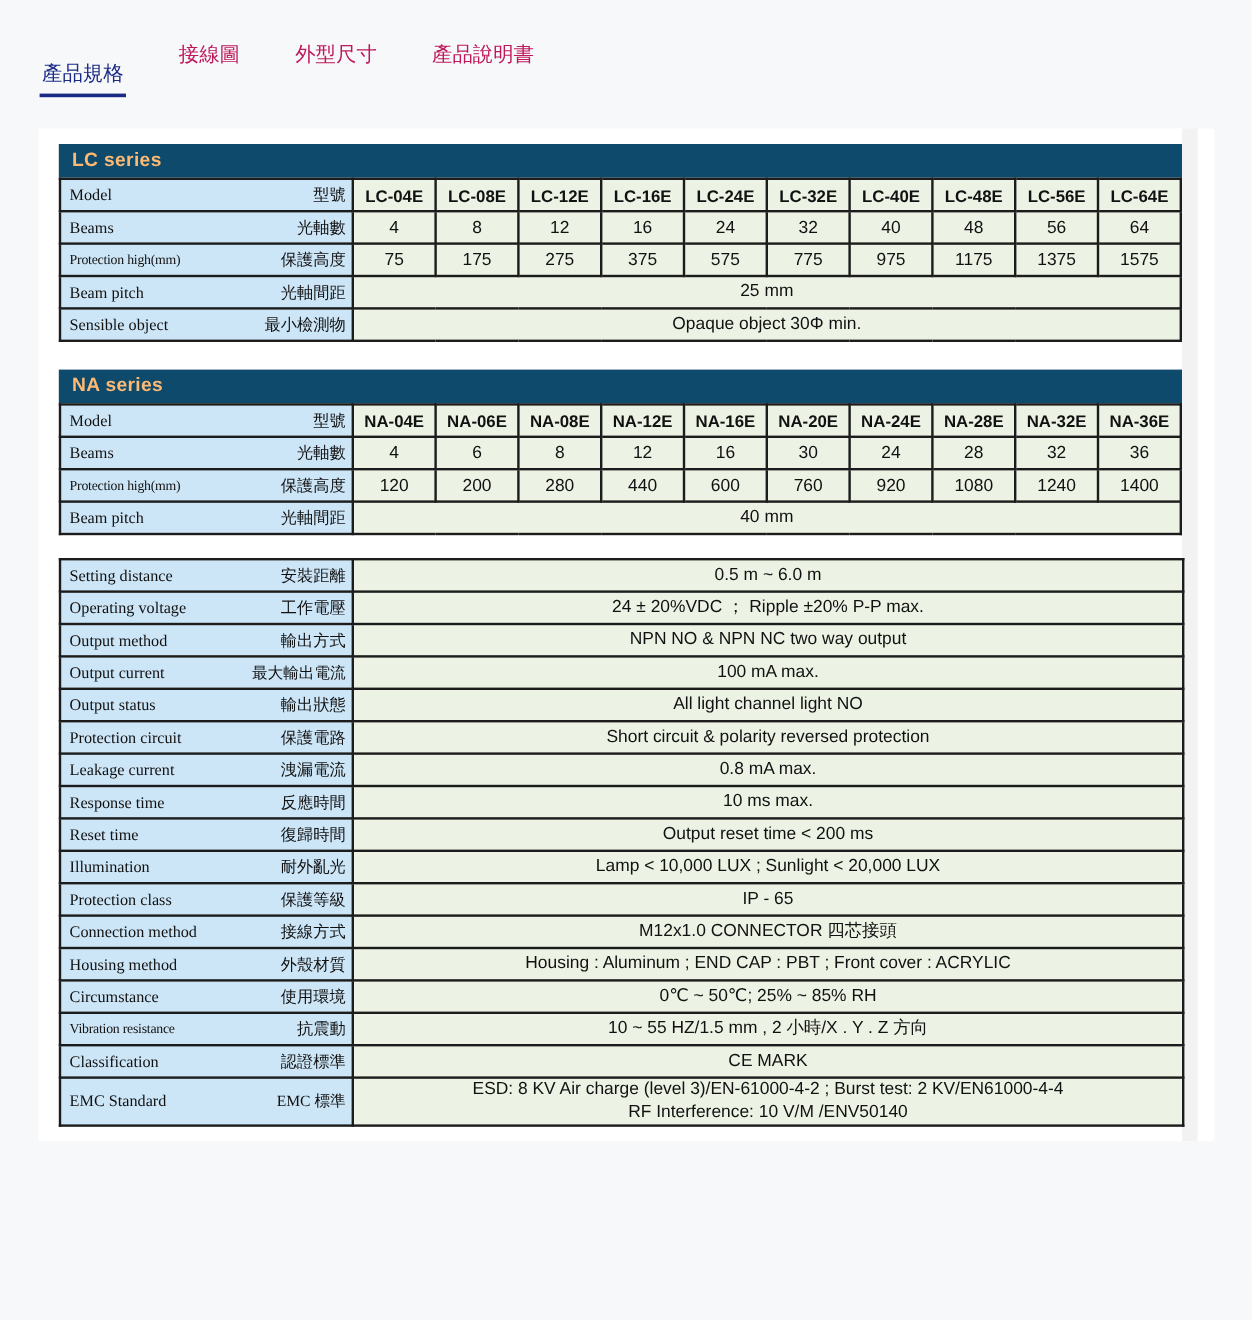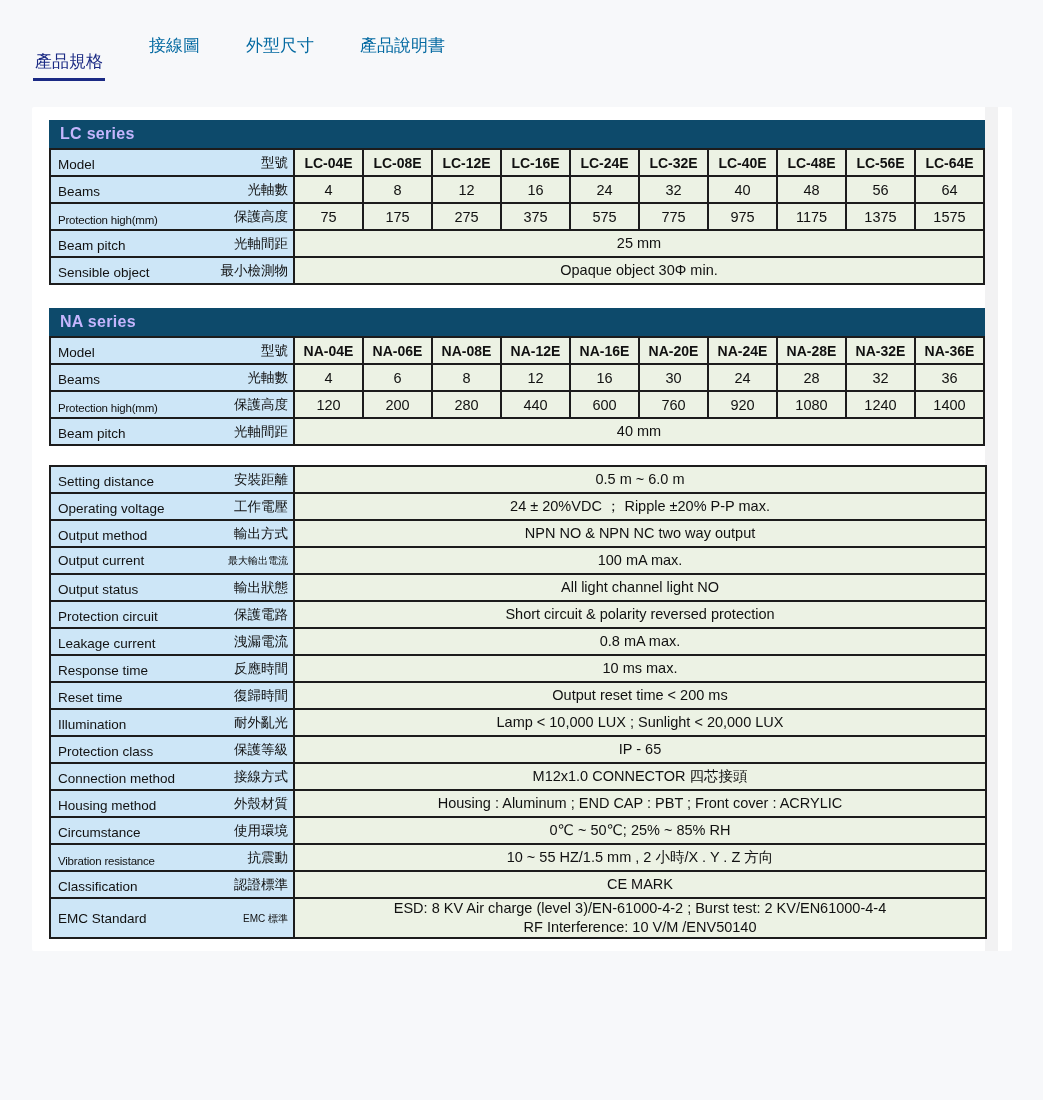--- a/index.html
+++ b/index.html
@@ -13,51 +13,51 @@
   html,body{width:1043px;height:1100px;overflow:hidden;}
   body{
     background:#f7f8fa;
     font-family:"Liberation Sans","DejaVu Sans",sans-serif;
     color:#111;
     position:relative;
   }
   
   .tabs{display:flex;gap:42px;padding:36px 0 0 33px;}
   .tab{
-    font-size:17px;color:#0369a1;cursor:pointer;
+    font-size:17px;color:#be185d;cursor:pointer;
     padding:0 2px 6px 2px;border-bottom:3px solid transparent;line-height:20px;
   }
   .tab.active{color:var(--active-tab);font-weight:normal;border-bottom-color:var(--active-tab);margin-top:16px;}
   
   .card{
     position:absolute;left:32px;top:107px;width:980px;
     background:#ffffff;border-radius:2px;
     padding:13px 0 12px 17px;
   }
   .scroll-strip{
     position:absolute;top:0;bottom:0;right:14px;width:13px;
     background:#f2f2f3;
   }
   .series{width:936px;position:relative;}
   .series-title{
     height:28px;line-height:28px;background:var(--header-bg);
-    color:#c4b5fd;font-weight:bold;font-size:16px;padding-left:11px;
+    color:#fdba74;font-weight:bold;font-size:16px;padding-left:11px;
     letter-spacing:.3px;
   }
   table{border-collapse:collapse;width:936px;table-layout:fixed;}
   td{
     border:2px solid var(--border);
     height:27px;text-align:center;vertical-align:middle;
     font-size:14.5px;background:var(--value-bg);padding:0 2px;
   }
   td.lbl{background:var(--label-bg);padding:0 5px 0 7px;}
-  .lblwrap{display:flex;justify-content:space-between;align-items:flex-end;gap:4px;}
+  .lblwrap{display:flex;justify-content:space-between;align-items:center;gap:4px;font-family:Liberation Serif, serif;}
   .en,.zh{font-size:13.5px;white-space:nowrap;}
   .en.sm{font-size:11.5px;letter-spacing:-.2px;}
-  .zh.smzh{font-size:10px;}
+  .zh.smzh{font-size:13px;}
   td.model{font-weight:bold;font-size:14px;margin-top:12px;}
   td.val{white-space:pre-line;line-height:19px;}
   col.c0{width:244px;}
   .specs col.cv{width:692px;}
   .gap23{height:23px;}
   .gap19{height:19px;}
 </style>
 </head>
 <body>
 

